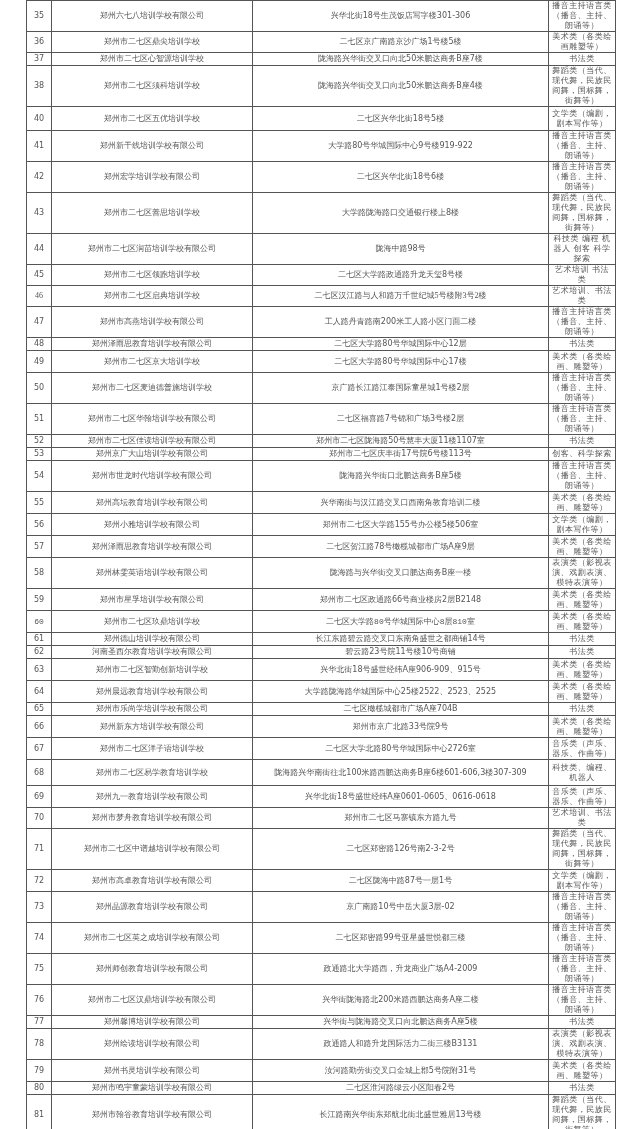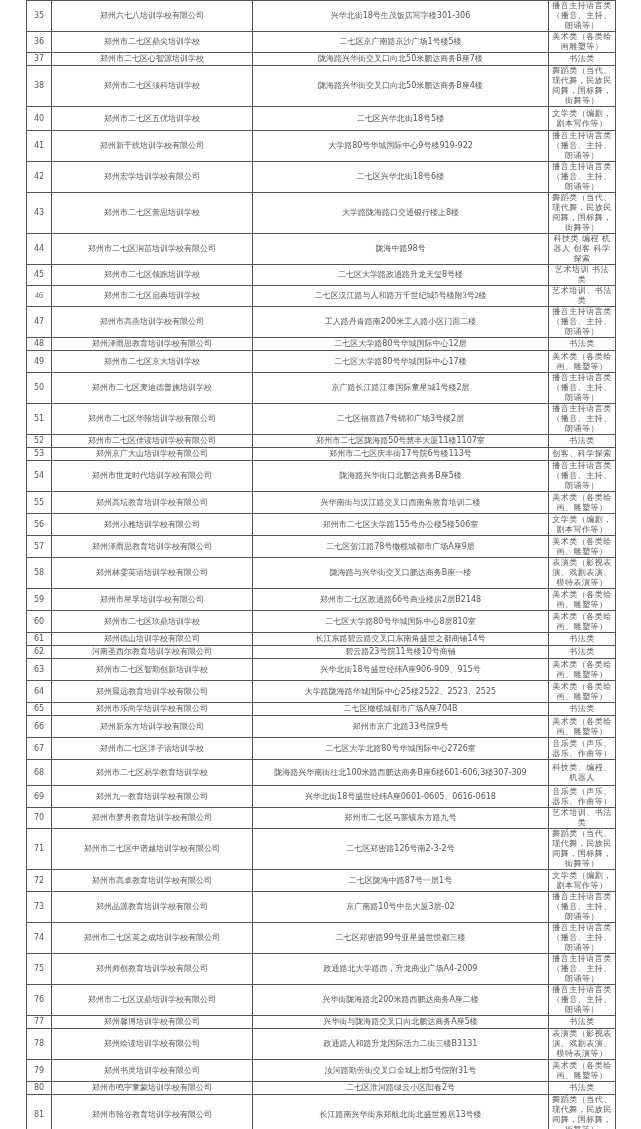--- a/index.html
+++ b/index.html
@@ -165,21 +165,21 @@
     <td>郑州林雯英语培训学校有限公司</td>
     <td>陇海路与兴华街交叉口鹏达商务B座一楼</td>
     <td class="cat">表演类（影视表演、戏剧表演、模特表演等）</td>
   </tr>
       <tr style="height: 22px;">
     <td class="no">59</td>
     <td>郑州市星孚培训学校有限公司</td>
     <td>郑州市二七区政通路66号商业楼房2层B2148</td>
     <td class="cat">美术类（各类绘画、雕塑等）</td>
   </tr>
-      <tr style="height: 22px;">
+      <tr style="height: 22px; font-family: Liberation Mono, monospace;">
     <td class="no">60</td>
     <td>郑州市二七区玖鼎培训学校</td>
     <td>二七区大学路80号华城国际中心8层810室</td>
     <td class="cat">美术类（各类绘画、雕塑等）</td>
   </tr>
       <tr style="height: 13px;">
     <td class="no">61</td>
     <td>郑州德山培训学校有限公司</td>
     <td>长江东路碧云路交叉口东南角盛世之都商铺14号</td>
     <td class="cat">书法类</td>

